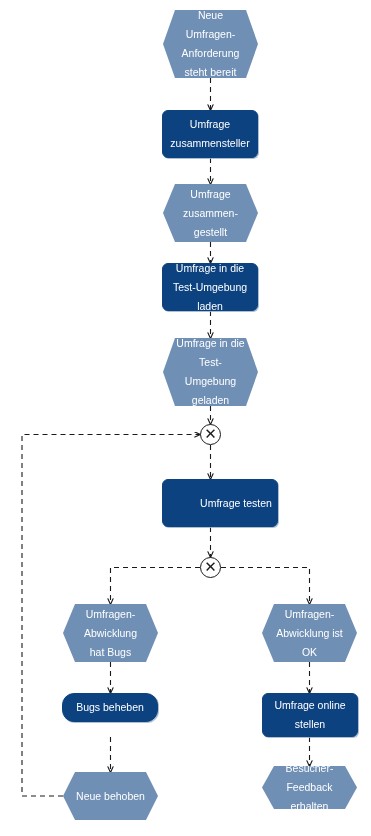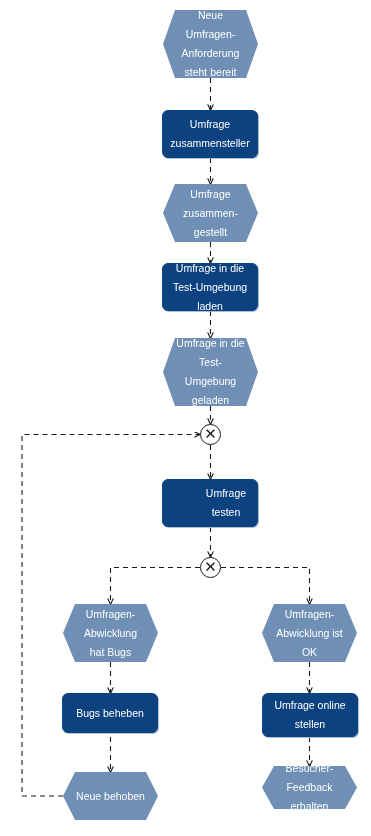--- a/index.html
+++ b/index.html
@@ -121,31 +121,31 @@
       <div class="node func" style="left: 162px; top: 263px; width: 96px; height: 48px;"><span class="label">Umfrage in die
 Test-Umgebung
 laden</span></div>
       <div class="node event" style="left: 163px; top: 338px; width: 95px; height: 68px;"><span class="label">Umfrage in die
 Test-
 Umgebung
 geladen</span></div>
       <div class="gateway" style="left: 200px; top: 424px;">
         <span class="x-glyph">✕</span>
       </div>
-      <div class="node func" style="left: 162px; top: 479px; width: 96px; height: 48px; padding-left: 32px;"><span class="label">Umfrage testen</span></div>
+      <div class="node func" style="left: 162px; top: 479px; width: 116px; height: 48px; padding-left: 32px;"><span class="label">Umfrage testen</span></div>
       <div class="gateway" style="left: 200px; top: 557px;">
         <span class="x-glyph">✕</span>
       </div>
       <div class="node event" style="left: 63px; top: 604px; width: 95px; height: 58px;"><span class="label">Umfragen-
 Abwicklung
 hat Bugs</span></div>
       <div class="node event" style="left: 262px; top: 604px; width: 95px; height: 58px;"><span class="label">Umfragen-
 Abwicklung ist
 OK</span></div>
-      <div class="node func" style="left: 62px; top: 693px; width: 96px; height: 40px;"><span class="label">Bugs beheben</span></div>
+      <div class="node func" style="left: 62px; top: 693px; width: 96px; height: 29px; border-radius: 12px;"><span class="label">Bugs beheben</span></div>
       <div class="node func" style="left: 262px; top: 693px; width: 96px; height: 44px;"><span class="label">Umfrage online
 stellen</span></div>
       <div class="node event" style="left: 63px; top: 772px; width: 95px; height: 48px;"><span class="label">Neue behoben</span></div>
       <div class="node event" style="left: 262px; top: 766px; width: 95px; height: 43px;"><span class="label">Besucher-
 Feedback
 erhalten</span></div>
     </div>
 
 </div>
 

